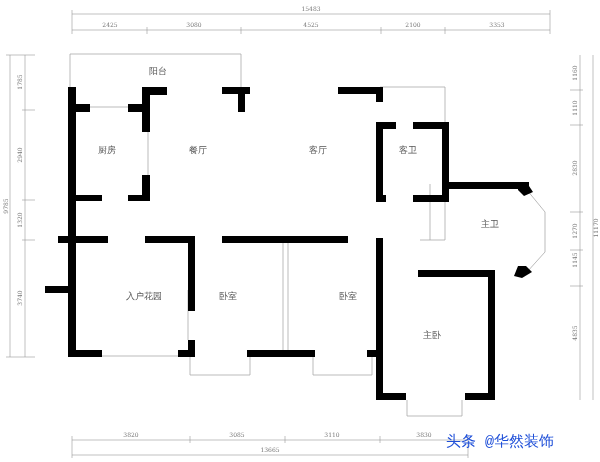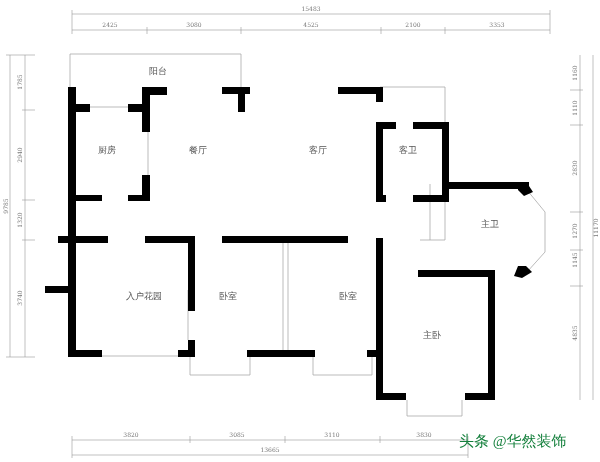--- a/index.html
+++ b/index.html
@@ -1,20 +1,20 @@
 <!DOCTYPE html>
 <html><head>
 <meta charset="utf-8">
 <style>
   html,body{margin:0;padding:0;background:#fff;}
   body{width:600px;height:462px;position:relative;overflow:hidden;font-family:"DejaVu Sans",sans-serif;}
   svg{position:absolute;left:0;top:0;}
   .dim{font-family:"DejaVu Serif",serif;font-size:6px;fill:#777;}
   .lbl{font-family:"DejaVu Sans",sans-serif;font-size:9px;fill:#555;}
-  .wm{position:absolute;left:459px;top:432px;font-size:15px;color:#15803d;font-family:Liberation Serif, serif;white-space:nowrap;}
+  .wm{position:absolute;left:446px;top:432px;font-size:15px;color:#1d4ed8;font-family:Liberation Mono, monospace;white-space:nowrap;}
 </style>
 </head>
 <body>
 
 <svg width="600" height="462" viewBox="0 0 600 462">
 
   <g stroke="#999" stroke-width="0.6" fill="none">
     <line x1="72" y1="14" x2="550" y2="14"></line>
     <line x1="72" y1="30" x2="550" y2="30"></line>
     <line x1="72" y1="10" x2="72" y2="34"></line>

